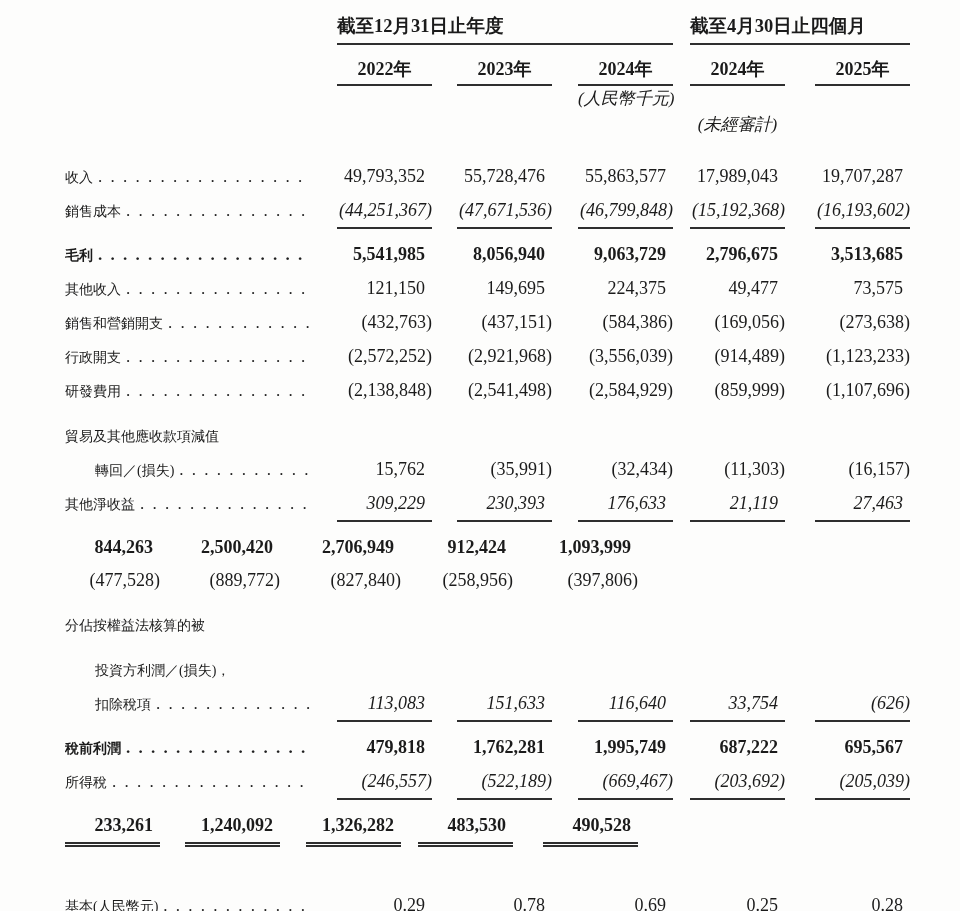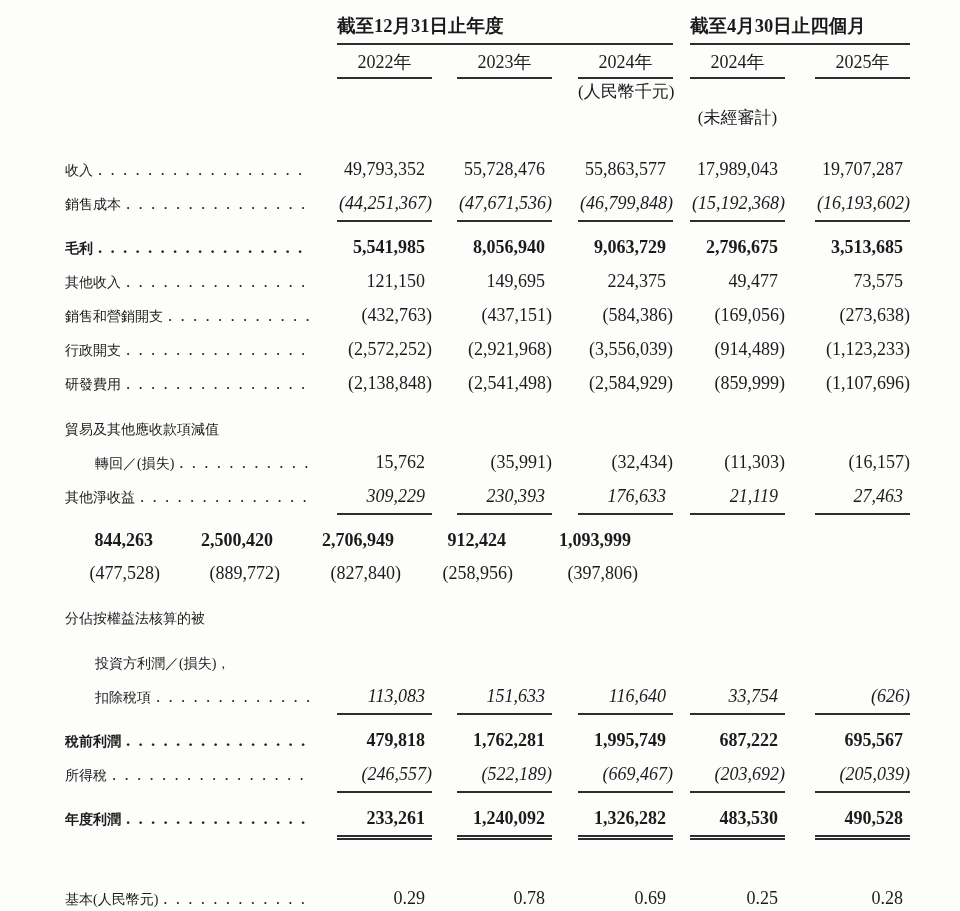--- a/index.html
+++ b/index.html
@@ -20,23 +20,23 @@
   .c2 { margin-left:25px; }
   .c3 { margin-left:26px; }
   .c4 { margin-left:17px; }
   .c5 { margin-left:30px; }
 
   
   .hgroups { font-weight:bold; font-size:18.5px; }
   .hg { text-align:left; border-bottom:2px solid #2e2e2e; padding-bottom:5px; line-height:24px; }
   .hg1 { width:336px; flex:0 0 336px; }
   .hg2 { width:220px; flex:0 0 220px; margin-left:17px; }
-  .hyears { font-weight:normal; margin-top:3px; }
+  .hyears { font-weight:bold; margin-top:10px; }
   .ycell { text-align:center; border-bottom:2px solid #2e2e2e; line-height:29px; }
-  .noterow { font-size:17px;justify-content:center; }
+  .noterow { font-style:italic; font-size:17px;justify-content:center; }
   .notecell { text-align:center; line-height:26px; white-space:nowrap; }
 
   
   .tbody { margin-top:22px; }
   .row { min-height:33px; }
   .after-rule { margin-top:9px; }
   .lbl {
     width:272px; flex:0 0 272px;
     display:flex; align-items:baseline;
     overflow:hidden; white-space:nowrap;
@@ -442,24 +442,20 @@
           <div class="cellbox rule-single"><span class="val paren">(669,467)</span></div>
         </div>
         <div class="col c4">
           <div class="cellbox rule-single"><span class="val paren">(203,692)</span></div>
         </div>
         <div class="col c5">
           <div class="cellbox rule-single"><span class="val paren">(205,039)</span></div>
         </div>
       </div>
       <div class="row after-rule">
-        <div class="lbl bold">
-          <span class="lt">年度利潤</span>
-          <span class="dots"></span>
-        </div>
         <div class="col c1">
           <div class="cellbox rule-double bold"><span class="val">233,261</span></div>
         </div>
         <div class="col c2">
           <div class="cellbox rule-double bold"><span class="val">1,240,092</span></div>
         </div>
         <div class="col c3">
           <div class="cellbox rule-double bold"><span class="val">1,326,282</span></div>
         </div>
         <div class="col c4">

